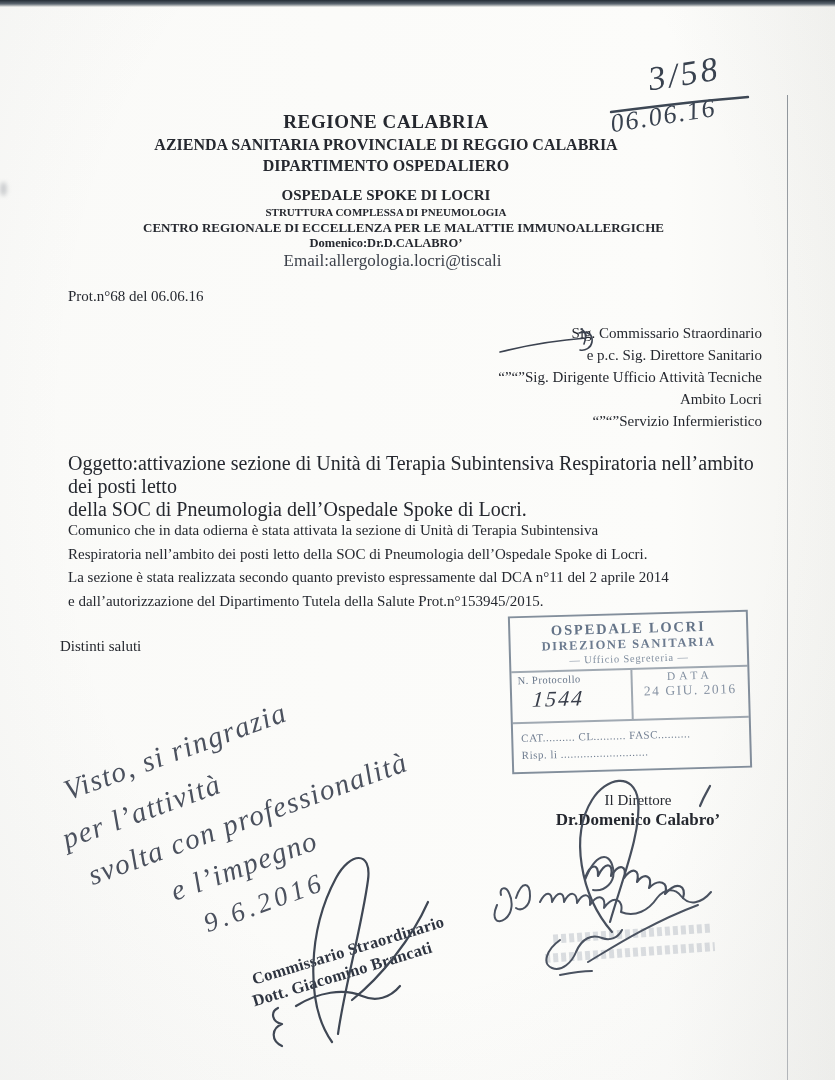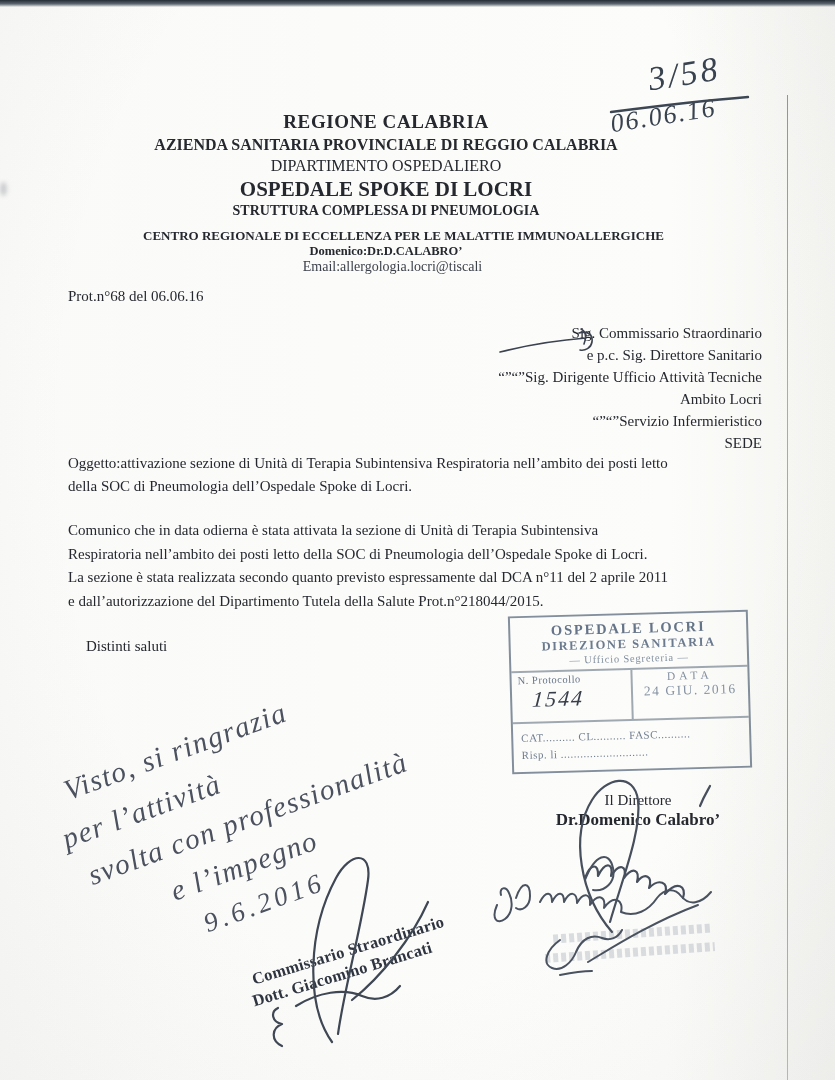--- a/index.html
+++ b/index.html
@@ -19,32 +19,32 @@
   .smudge{left:0;top:182px;width:7px;height:14px;background:rgba(120,126,134,.35);border-radius:50%;filter:blur(2px);}
   
   .ref-num{left:648px;top:55px;font-size:34px;font-style:italic;letter-spacing:3px;
     color:#39424f;transform:rotate(-9deg);}
   .ref-date{left:610px;top:101px;font-size:26px;font-style:italic;letter-spacing:2px;
     color:#39424f;transform:rotate(-9deg);}
   
   .letterhead{left:0;top:112px;width:772px;text-align:center;line-height:1;}
   .lh1{font-size:19px;font-weight:bold;letter-spacing:.6px;margin-bottom:6px;}
   .lh2{font-size:16px;font-weight:bold;margin-bottom:5px;}
-  .lh3{font-size:16px;font-weight:normal;margin-bottom:5px;}
-  .lh4{font-size:21px;font-weight:bold;margin-bottom:4px;}
-  .lh5{font-size:14px;font-weight:bold;margin-bottom:11px;}
+  .lh3{font-size:16px;font-weight:bold;margin-bottom:14px;}
+  .lh4{font-size:15px;font-weight:bold;margin-bottom:4px;}
+  .lh5{font-size:11px;font-weight:bold;margin-bottom:3px;}
   .lh6{font-size:13px;font-weight:bold;margin-bottom:3px;padding-left:35px;}
   .lh7{font-size:12.5px;font-weight:bold;margin-bottom:2px;}
-  .lh8{font-size:14px;color:#3c414b;margin-left:13px;}
+  .lh8{font-size:17px;color:#3c414b;margin-left:13px;}
   
   .protocol{left:68px;top:288px;font-size:15px;}
   .recipients{left:370px;top:322px;width:392px;text-align:right;font-size:15px;line-height:22px;}
-  .subject{left:68px;top:452px;width:710px;font-size:15px;line-height:23px;}
+  .subject{left:68px;top:452px;width:710px;font-size:20px;line-height:23px;}
   .bodypar{left:68px;top:519px;width:716px;font-size:15px;line-height:23.5px;}
-  .closing{left:86px;top:638px;font-size:15px;}
+  .closing{left:60px;top:638px;font-size:15px;}
   
   .stamp{left:510px;top:613px;width:236px;height:154px;transform:rotate(-1.6deg);
     border:2.5px solid rgba(76,93,113,.72);color:#5d6d82;opacity:.95;}
   .stamp-title{margin-top:5px;text-align:center;font-weight:bold;font-size:14.5px;letter-spacing:1.8px;}
   .stamp-sub{text-align:center;font-weight:bold;font-size:12.5px;letter-spacing:1.6px;color:#64748a;}
   .stamp-sub2{text-align:center;font-size:10.5px;letter-spacing:.8px;color:#7b899b;margin-top:1px;}
   .stamp-row{display:flex;border-top:2px solid rgba(76,93,113,.55);border-bottom:2px solid rgba(76,93,113,.55);
     height:49px;margin-top:4px;}
   .cell-proto{width:46%;border-right:2px solid rgba(76,93,113,.55);padding:2px 4px 0 6px;}
   .cell-proto .lbl{font-size:10.5px;letter-spacing:.5px;}
@@ -100,33 +100,32 @@
   </div>
 
   <div class="abs protocol">Prot.n°68 del 06.06.16</div>
 
   <div class="abs recipients">
     <div>Sig. Commissario Straordinario</div>
     <div>e p.c. Sig. Direttore Sanitario</div>
     <div>“”“”Sig. Dirigente Ufficio Attività Tecniche</div>
     <div>Ambito Locri</div>
     <div>“”“”Servizio Infermieristico</div>
-    <div>SEDE</div>
   </div>
 
   <div class="abs subject">
     <div>Oggetto:attivazione sezione di Unità di Terapia Subintensiva Respiratoria nell’ambito dei posti letto</div>
     <div>della SOC di Pneumologia dell’Ospedale Spoke di Locri.</div>
   </div>
 
   <div class="abs bodypar">
     <div>Comunico che in data odierna è stata attivata la sezione di Unità di Terapia Subintensiva</div>
     <div>Respiratoria nell’ambito dei posti letto della SOC di Pneumologia dell’Ospedale Spoke di Locri.</div>
-    <div>La sezione è stata realizzata secondo quanto previsto espressamente dal DCA n°11 del 2 aprile 2011</div>
-    <div>e dall’autorizzazione del Dipartimento Tutela della Salute Prot.n°218044/2015.</div>
+    <div>La sezione è stata realizzata secondo quanto previsto espressamente dal DCA n°11 del 2 aprile 2014</div>
+    <div>e dall’autorizzazione del Dipartimento Tutela della Salute Prot.n°153945/2015.</div>
   </div>
 
   <div class="abs closing">Distinti saluti</div>
 
   <div class="abs stamp">
     <div class="stamp-title">OSPEDALE LOCRI</div>
     <div class="stamp-sub">DIREZIONE SANITARIA</div>
     <div class="stamp-sub2">— Ufficio Segreteria —</div>
     <div class="stamp-row">
       <div class="cell-proto">

